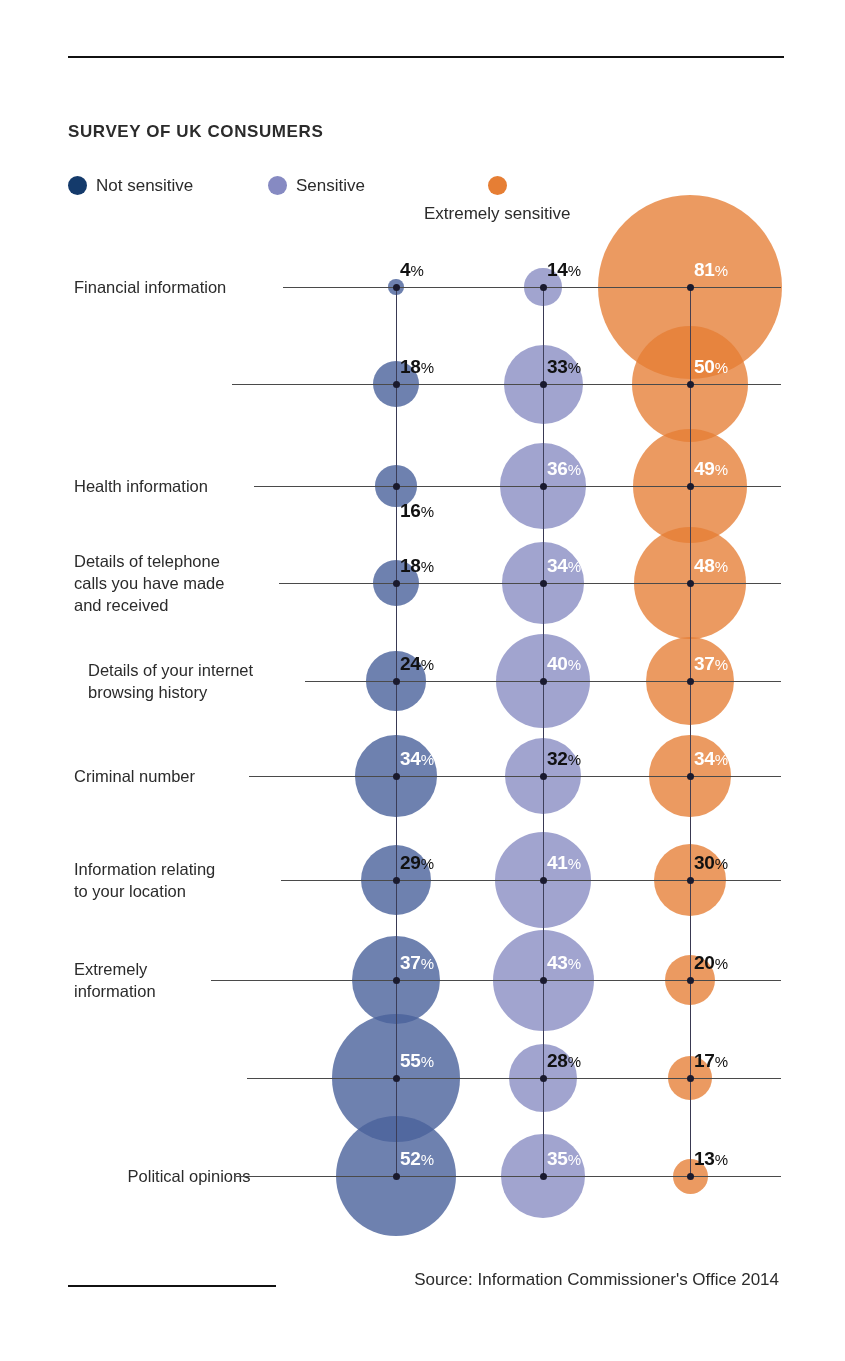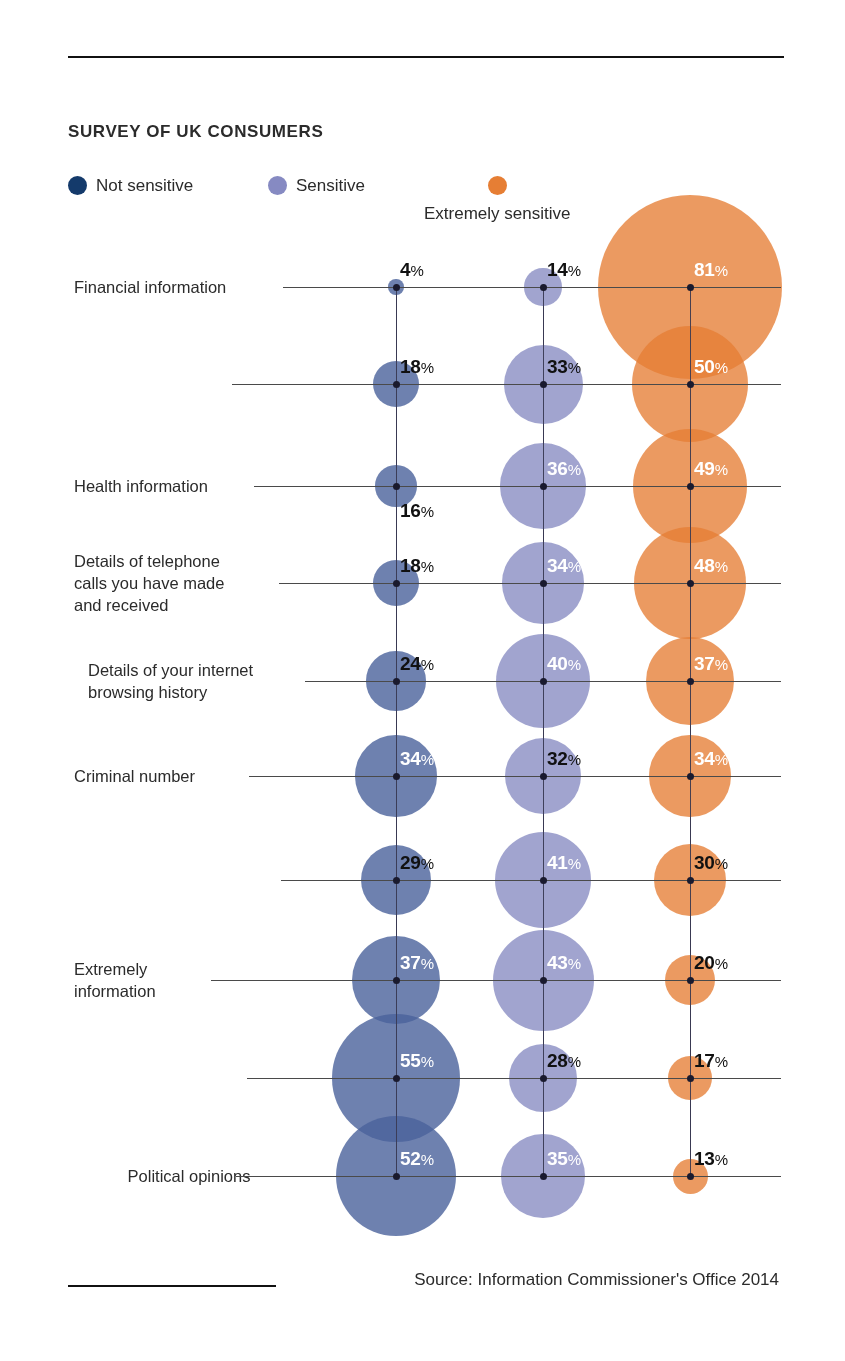--- a/index.html
+++ b/index.html
@@ -143,20 +143,22 @@
 browsing history</div>
       <div class="bubble b-blue" style="left: 366.4px; top: 651.4px; width: 59.2px; height: 59.2px;"></div>
       <div class="bubble b-purple" style="left: 495.8px; top: 633.8px; width: 94.4px; height: 94.4px;"></div>
       <div class="bubble b-orange" style="left: 646.1px; top: 637.1px; width: 87.8px; height: 87.8px;"></div>
       <div class="row-line" style="left: 249px; top: 776px; width: 532px;"></div>
       <div class="row-label" style="left: 74px; top: 765px; width: 230px;">Criminal number</div>
       <div class="bubble b-blue" style="left: 355.4px; top: 735.4px; width: 81.2px; height: 81.2px;"></div>
       <div class="bubble b-purple" style="left: 504.6px; top: 737.6px; width: 76.8px; height: 76.8px;"></div>
       <div class="bubble b-orange" style="left: 649.4px; top: 735.4px; width: 81.2px; height: 81.2px;"></div>
       <div class="row-line" style="left: 281px; top: 880px; width: 500px;"></div>
+      <div class="row-label" style="left: 74px; top: 858px; width: 230px;">Information relating
+to your location</div>
       <div class="bubble b-blue" style="left: 360.9px; top: 844.9px; width: 70.2px; height: 70.2px;"></div>
       <div class="bubble b-purple" style="left: 494.7px; top: 831.7px; width: 96.6px; height: 96.6px;"></div>
       <div class="bubble b-orange" style="left: 653.8px; top: 843.8px; width: 72.4px; height: 72.4px;"></div>
       <div class="row-line" style="left: 211px; top: 980px; width: 570px;"></div>
       <div class="row-label" style="left: 74px; top: 958px; width: 230px;">Extremely
 information</div>
       <div class="bubble b-blue" style="left: 352.1px; top: 936.1px; width: 87.8px; height: 87.8px;"></div>
       <div class="bubble b-purple" style="left: 492.5px; top: 929.5px; width: 101px; height: 101px;"></div>
       <div class="bubble b-orange" style="left: 664.8px; top: 954.8px; width: 50.4px; height: 50.4px;"></div>
       <div class="row-line" style="left: 247px; top: 1078px; width: 534px;"></div>

